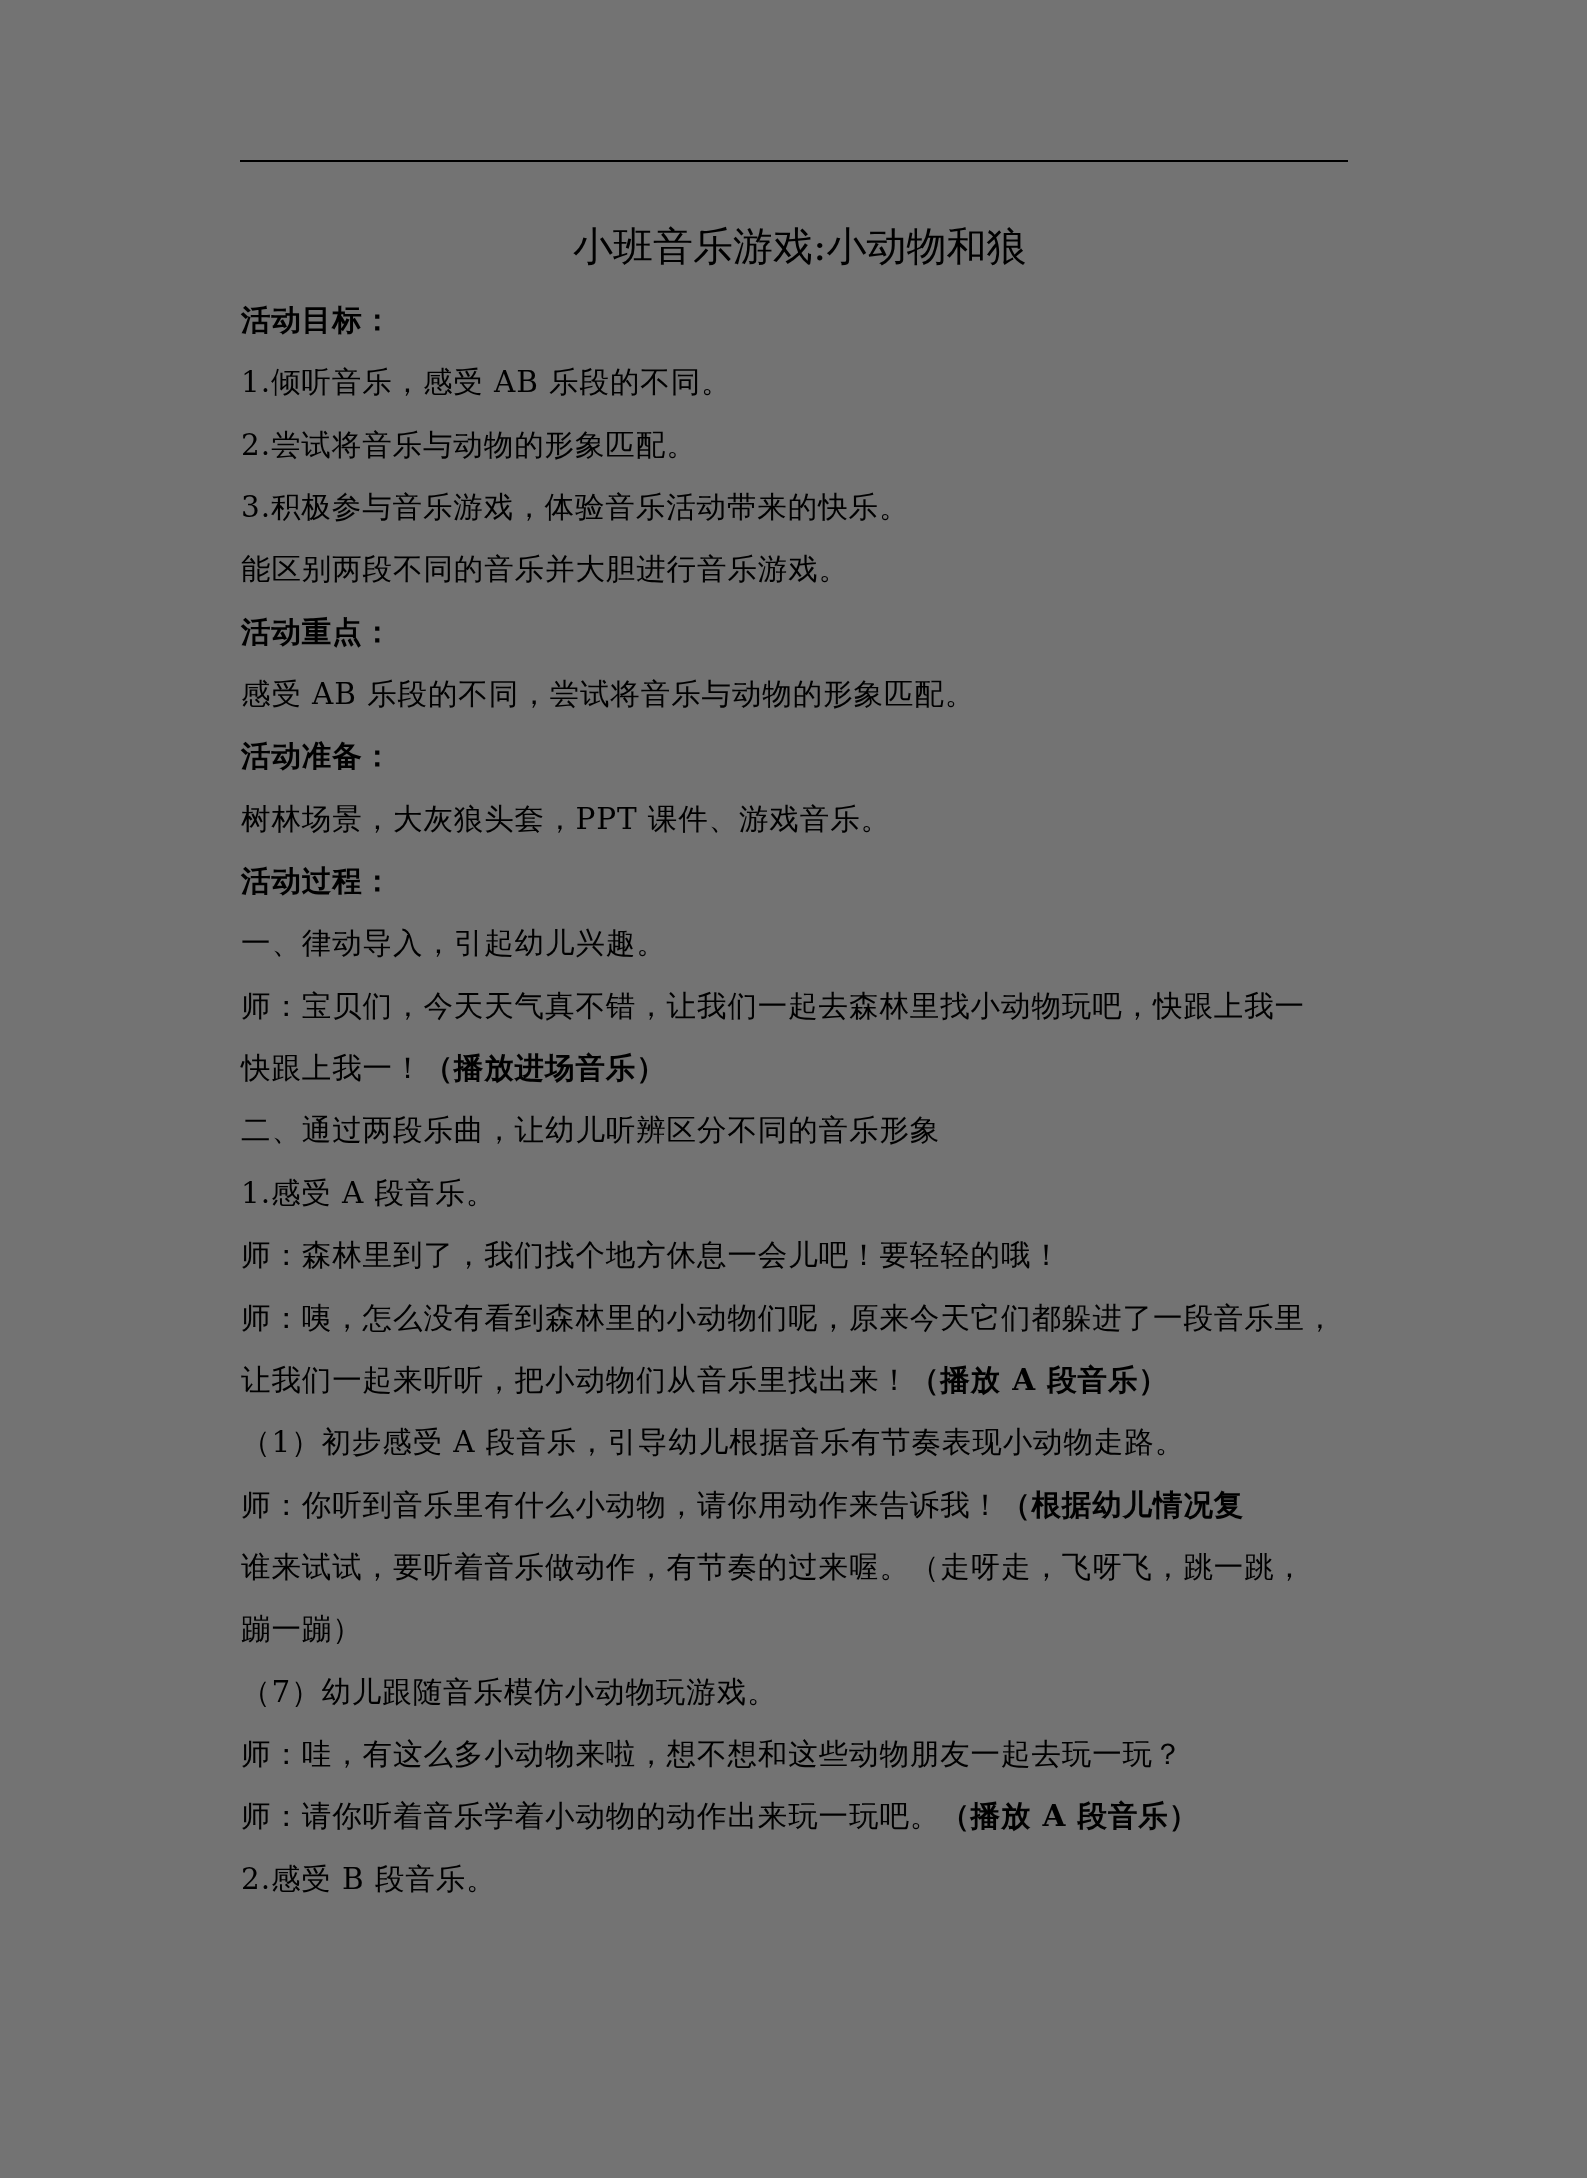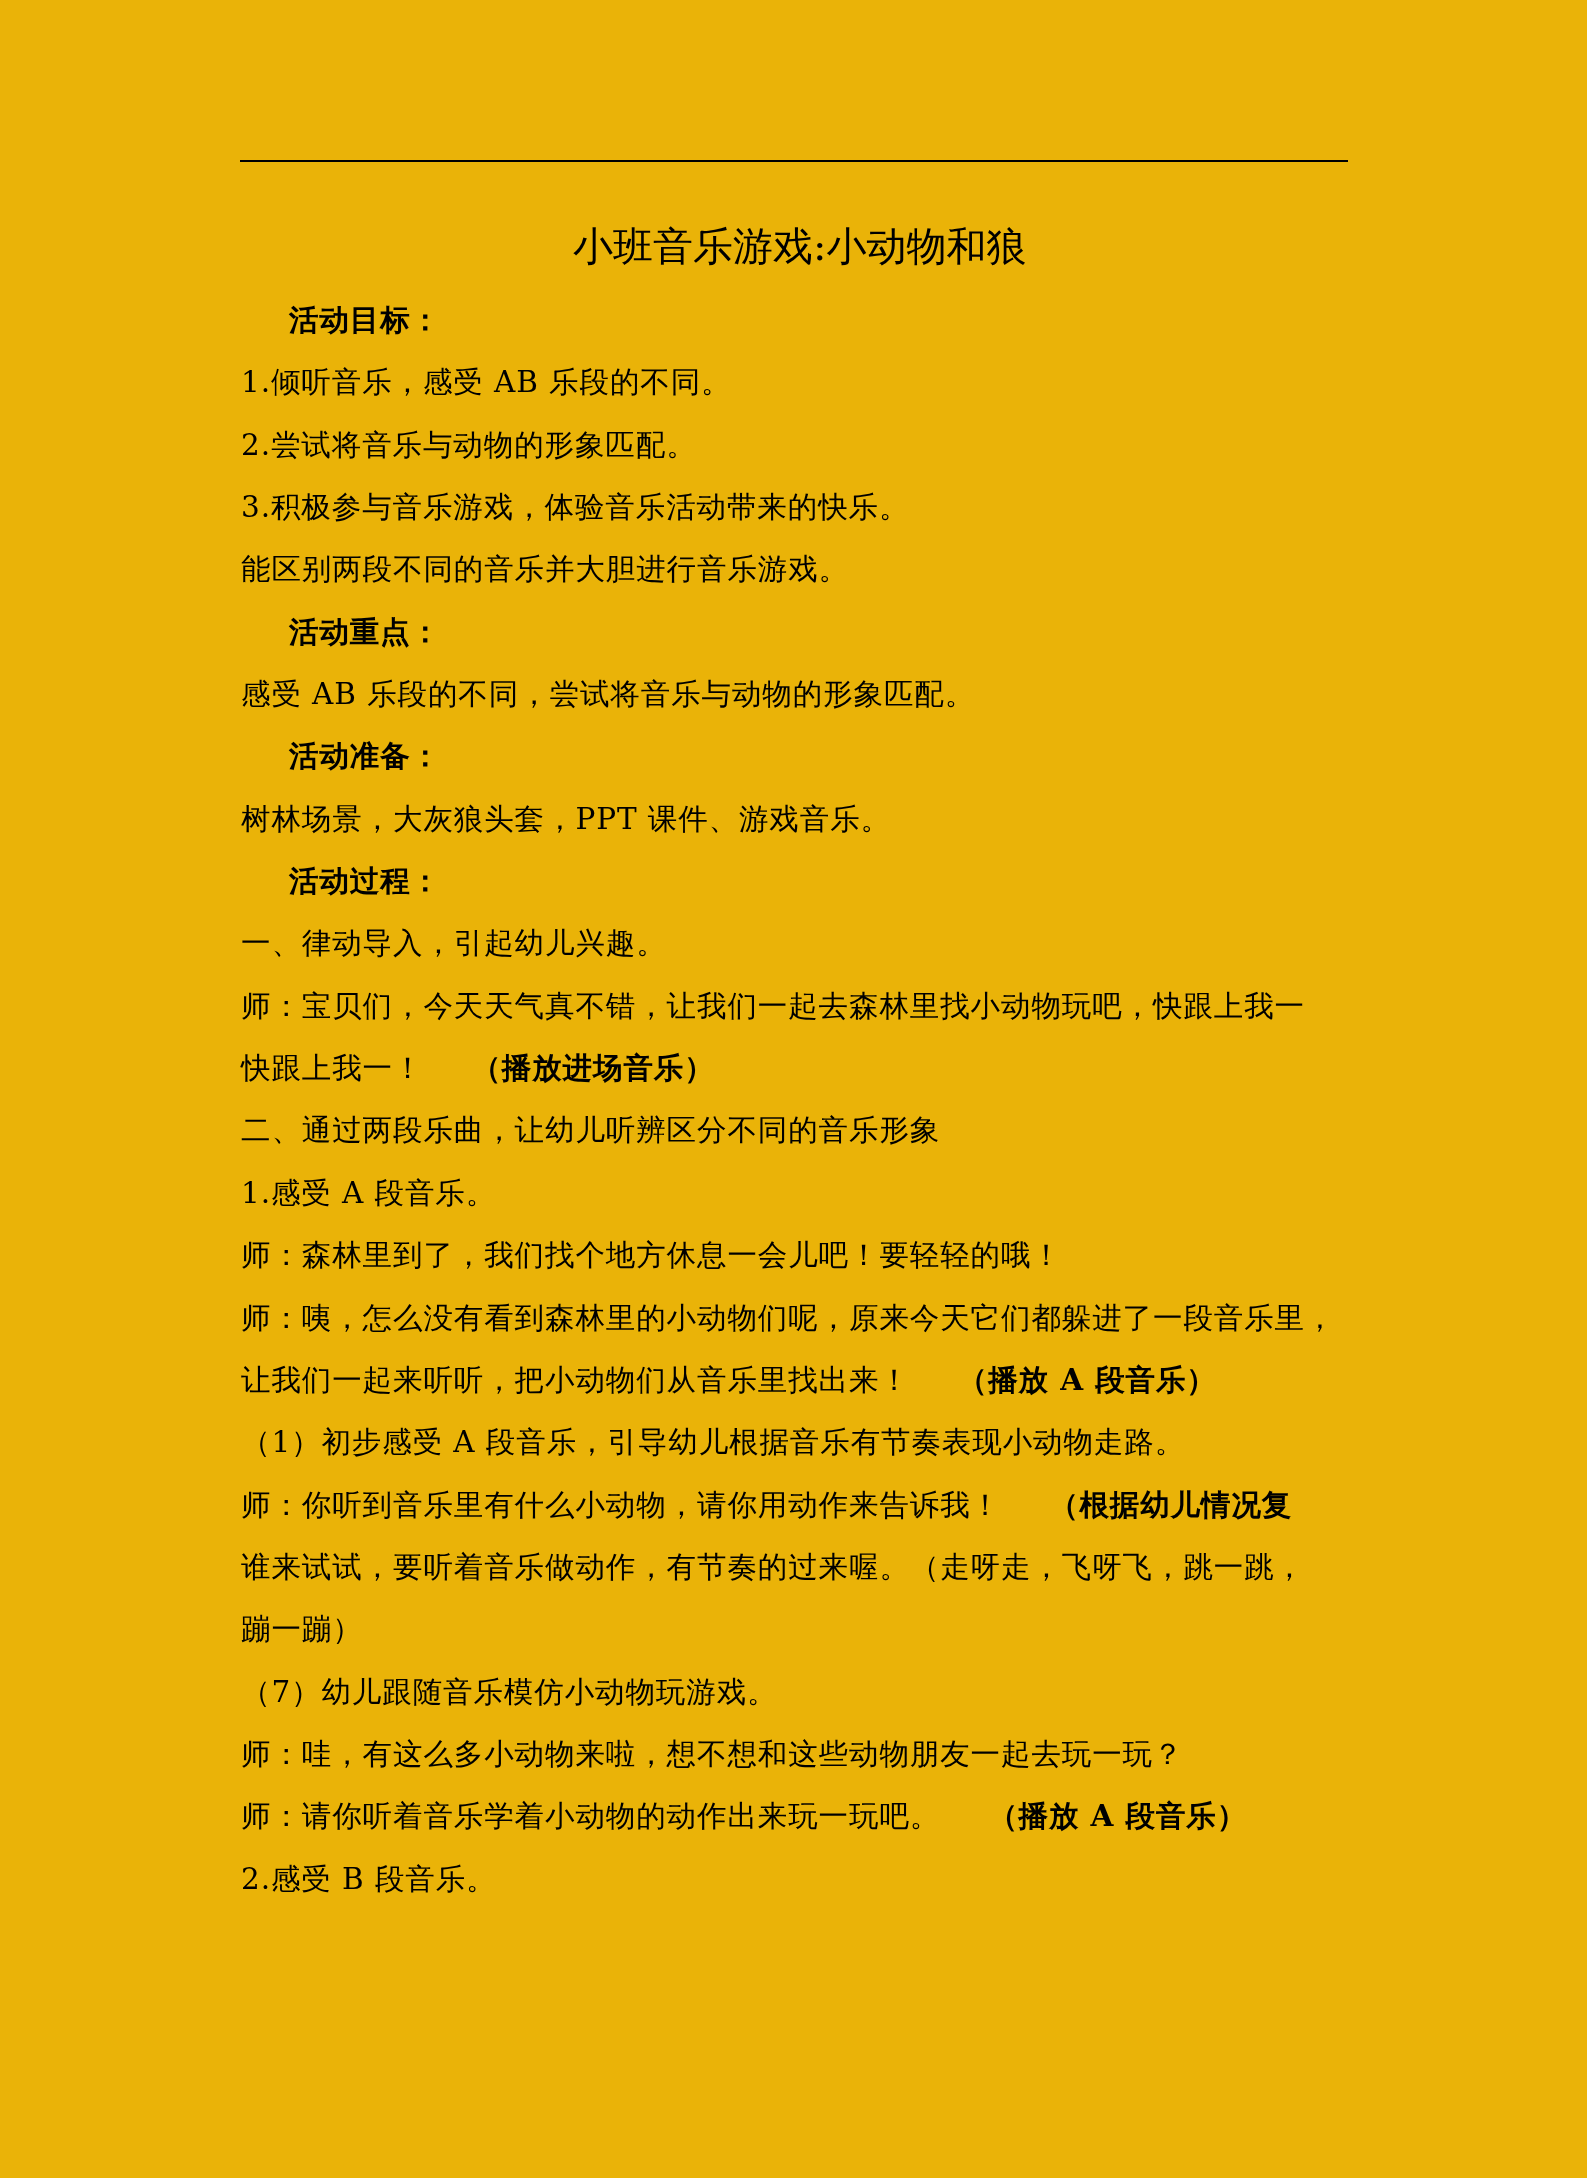--- a/index.html
+++ b/index.html
@@ -14,21 +14,21 @@
       overflow: hidden;
       font-family: "DejaVu Serif", "Liberation Serif", serif;
       color: #000000;
     }
     .page {
       position: absolute;
       left: 0;
       top: 0;
       width: 1587px;
       height: 2178px;
-      background: #eab308;
+      background: #737373;
     }
     .header-rule {
       position: absolute;
       left: 240px;
       top: 160px;
       width: 1108px;
       height: 2px;
       background: #000000;
     }
     .title {
@@ -53,21 +53,20 @@
       line-height: 36px;
       font-size: 29.5px;
       white-space: nowrap;
       letter-spacing: 0.9px;
     }
     .heading {
       font-weight: bold;
     }
     .bold {
       font-weight: bold;
-      margin-left: 48px;
     }
   </style>
 </head>
 <body>
 
 <div class="page">
   <div class="header-rule"></div>
   <div class="title">小班音乐游戏:小动物和狼</div>
   <div class="body-text" id="body-text">
       <div class="line heading"><span class="bold">活动目标：</span></div>

